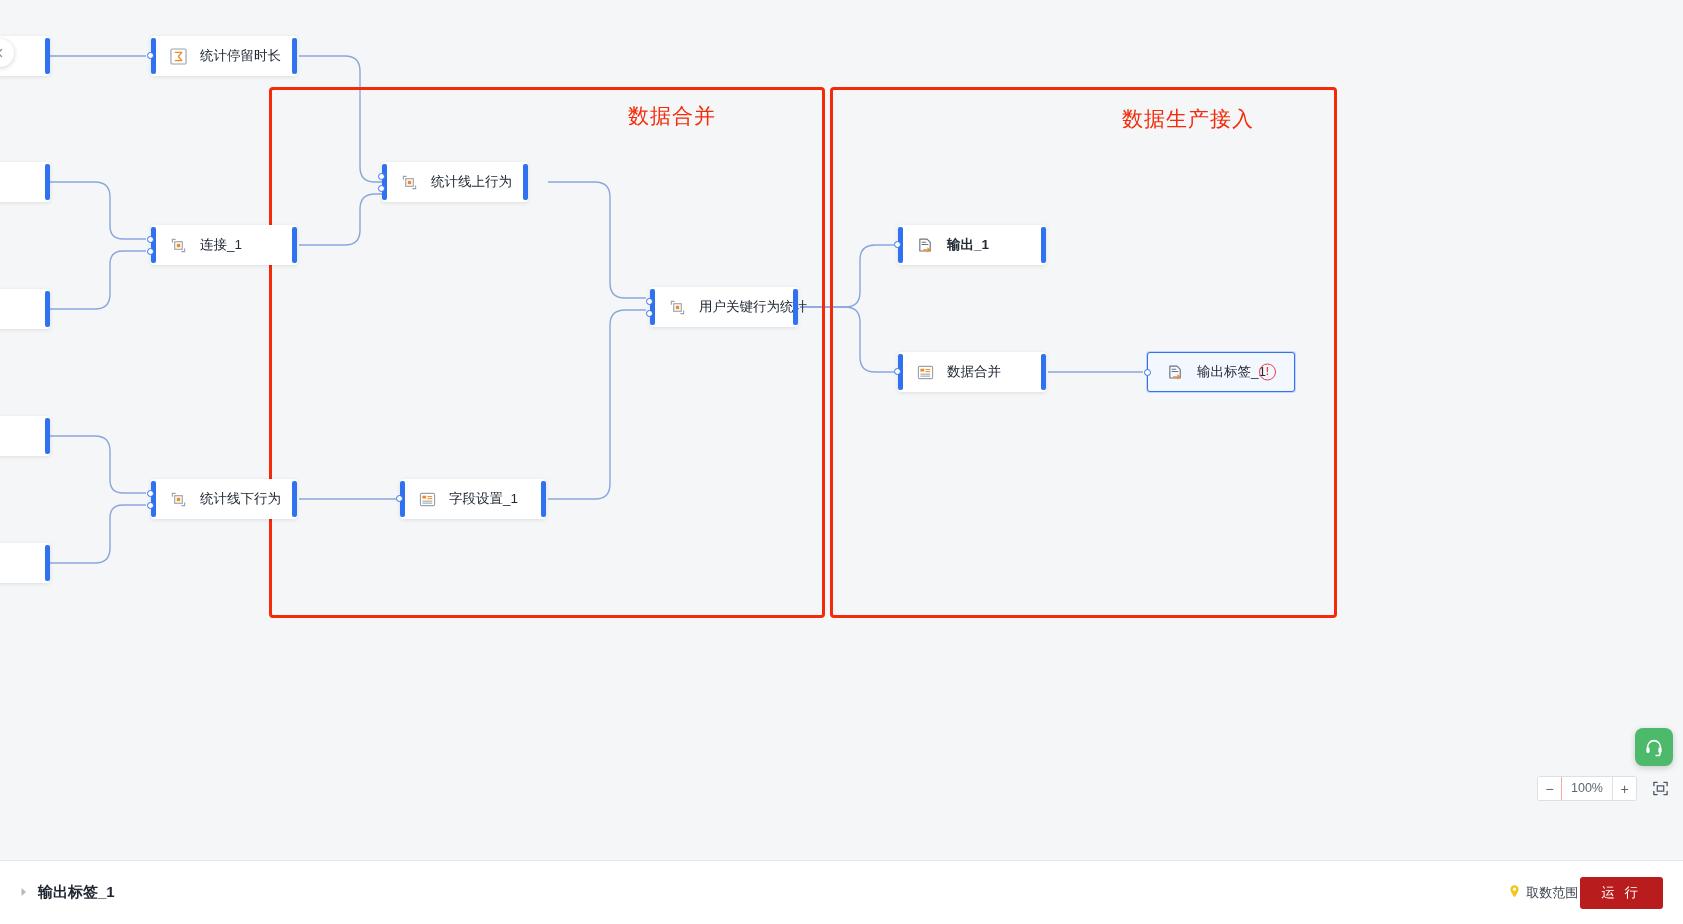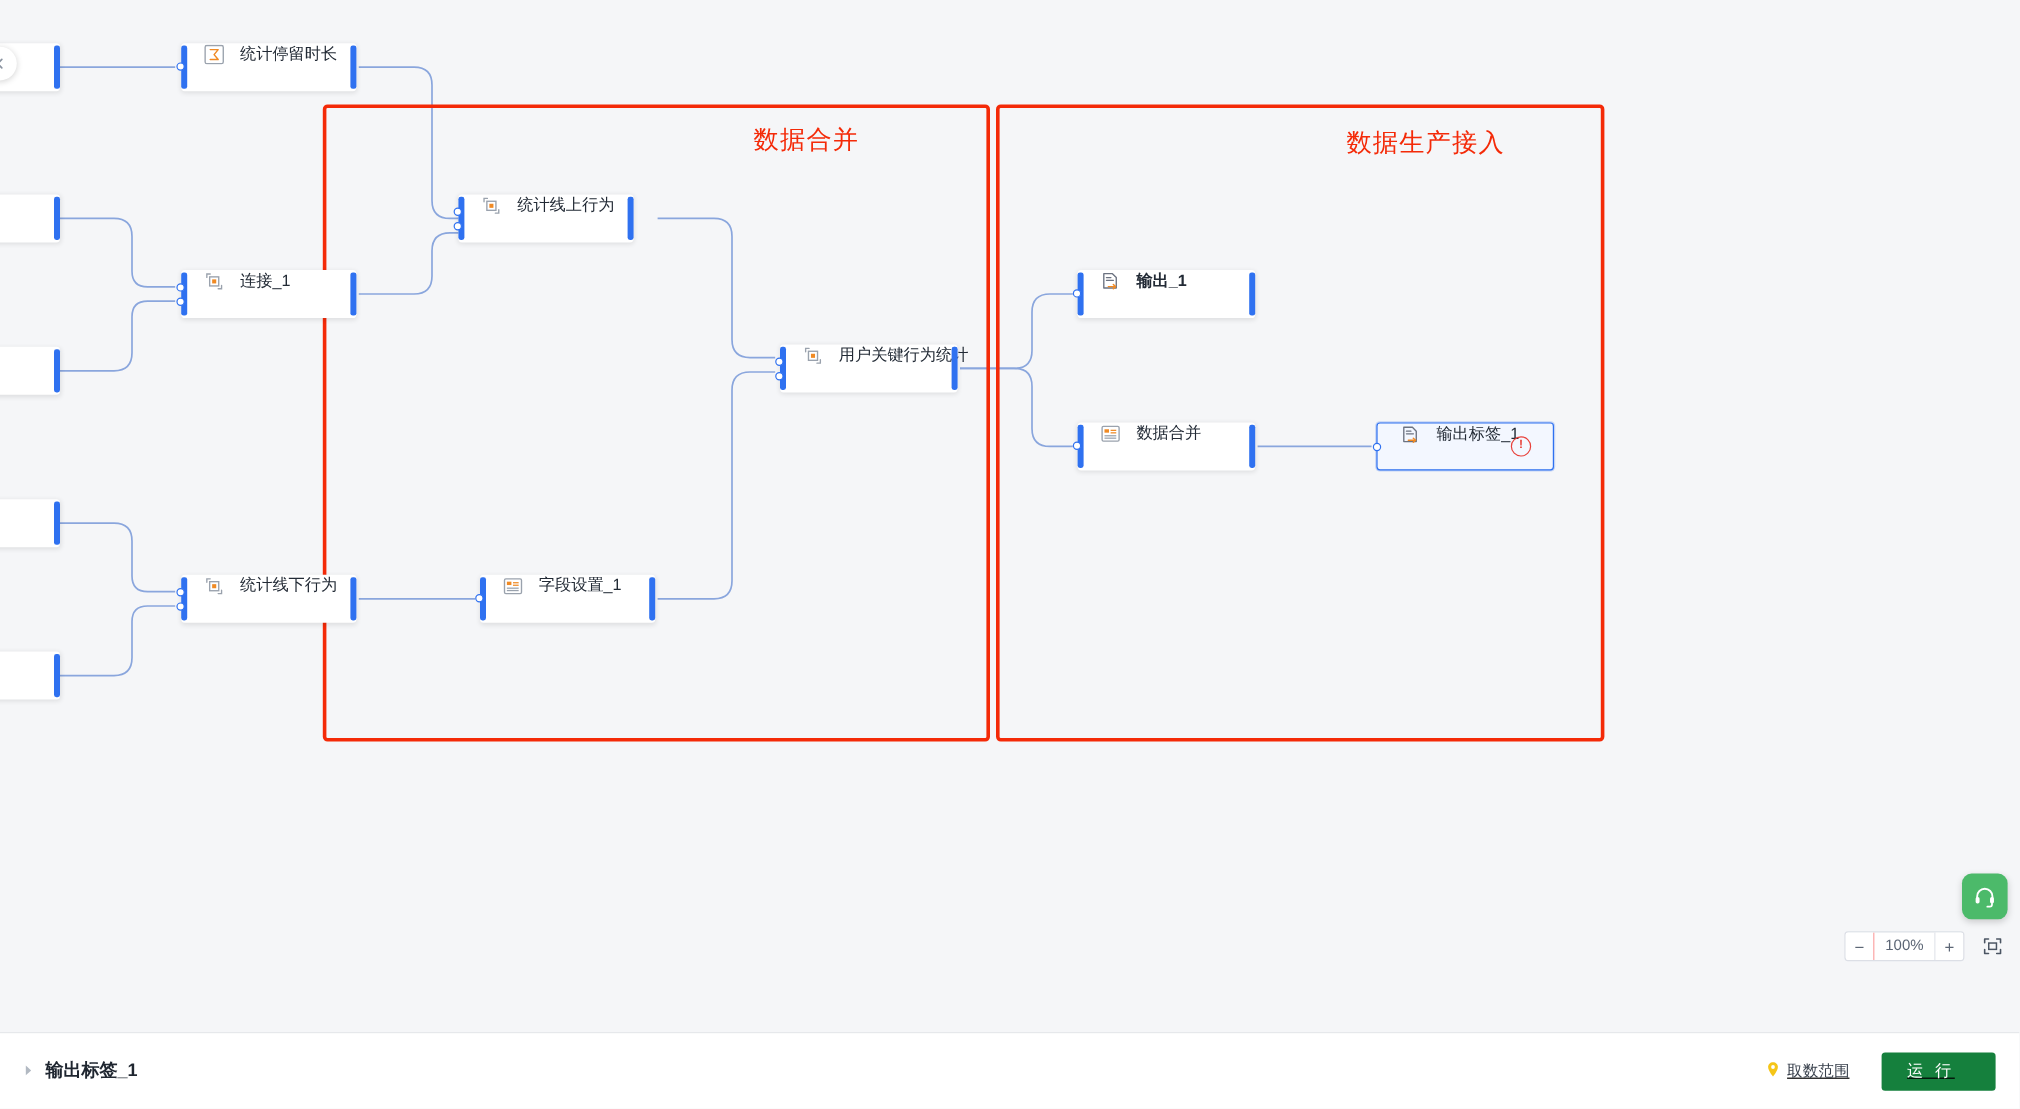--- a/index.html
+++ b/index.html
@@ -19,21 +19,21 @@
     background:rgba(255,255,255,0.0);
   }
   .group-title{
     position:absolute;color:#f42a08;font-size:21px;font-weight:400;
     letter-spacing:1px;white-space:nowrap;
   }
 
   
   .node{
     position:absolute;height:40px;background:#ffffff;
-    border-radius:3px;display:flex;align-items:flex-start;
+    border-radius:3px;display:flex;align-items:center;
     box-shadow:0 1px 4px rgba(0,0,0,.10);
     box-sizing:border-box;
   }
   .node .bar-left{
     position:absolute;left:0;top:2px;width:5px;height:36px;
     background:#2f71f0;border-radius:2px;
   }
   .node .bar-right{
     position:absolute;right:0;top:2px;width:5px;height:36px;
     background:#2f71f0;border-radius:2px;
@@ -115,27 +115,27 @@
   
   #bottom-bar{
     position:absolute;left:0;bottom:0;width:1683px;height:64px;
     background:#ffffff;border-top:1px solid #e6e8eb;
     display:flex;align-items:center;box-sizing:border-box;
     padding:0 20px;
   }
   #bb-left{display:flex;align-items:center;gap:10px;}
   #bb-caret{color:#9aa2ad;font-size:9px;display:inline-block;}
   #bb-title{font-size:15px;font-weight:700;color:#1f2630;}
-  #bb-right{margin-left:auto;display:flex;align-items:center;gap:27px;text-decoration:underline;}
+  #bb-right{margin-left:auto;display:flex;align-items:center;gap:2px;}
   #scope-btn{
     display:flex;align-items:center;gap:5px;font-size:13px;color:#3a424e;cursor:pointer;
   }
   #run-btn{
-    background:#15803d;color:#ffffff;border:none;border-radius:3px;
-    font-size:13.5px;letter-spacing:3px;padding:7px 34px 7px 21px;cursor:default;
+    background:#b91c1c;color:#ffffff;border:none;border-radius:3px;
+    font-size:13.5px;letter-spacing:3px;padding:7px 22px 7px 21px;cursor:default;
     font-family:inherit;
   }
 </style>
 </head>
 <body>
 
 <div id="canvas">
 
   <svg id="edge-layer" xmlns="http://www.w3.org/2000/svg">
     <g fill="none" stroke="#8aa6dd" stroke-width="1.4">

